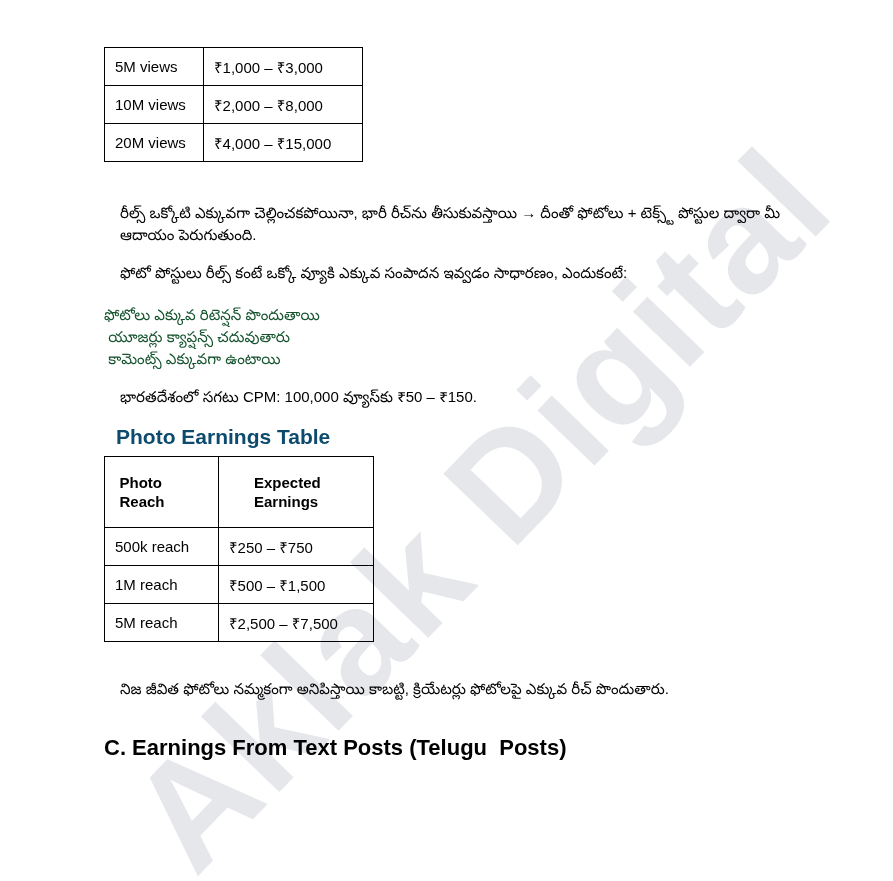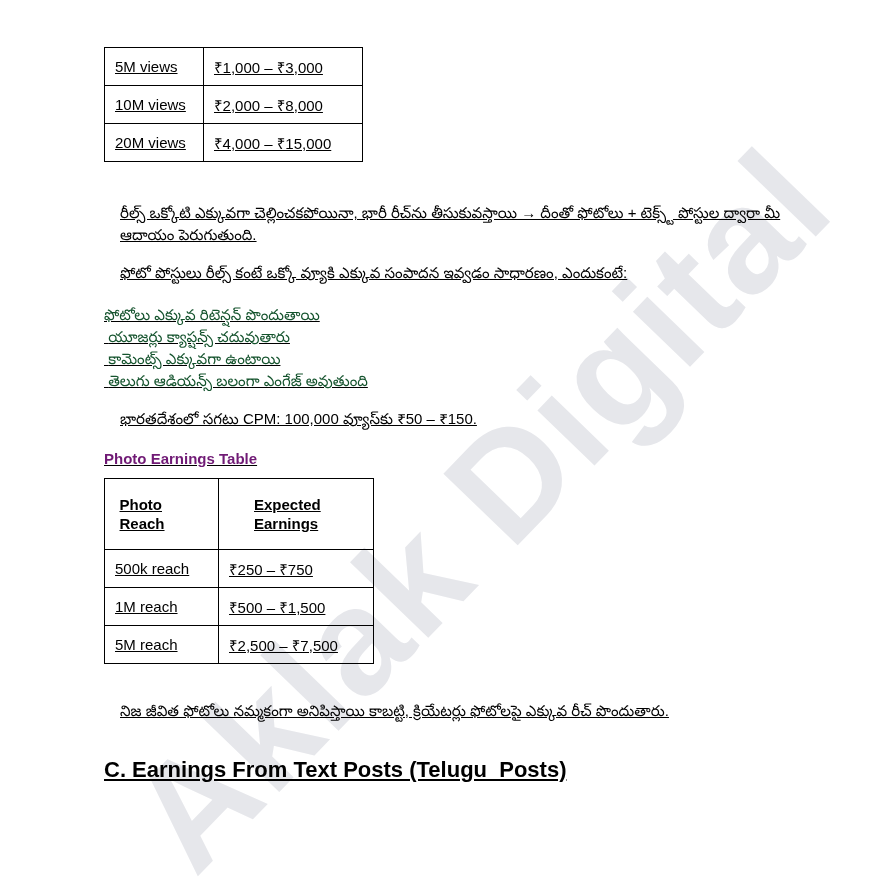--- a/index.html
+++ b/index.html
@@ -31,21 +31,20 @@
     color: #e6e7eb;
     white-space: nowrap;
     z-index: 0;
     user-select: none;
     pointer-events: none;
   }
   .content {
     position: relative;
     z-index: 1;
     padding: 47px 40px 0 104px;
-    text-decoration: underline;
   }
   table.tbl {
     border-collapse: collapse;
     table-layout: fixed;
     background: transparent;
   }
   table.tbl td, table.tbl th {
     border: 1.5px solid #000;
     font-size: 15px;
     color: #000;
@@ -75,25 +74,25 @@
   }
   .pre { white-space: pre-wrap; }
   .h-large {
     font-size: 22px;
     font-weight: bold;
     line-height: 24px;
     margin: 0;
     color: #000;
   }
   .h-small {
-    font-size: 15px;
+    font-size: 21px;
     font-weight: bold;
     line-height: 19px;
-    margin: 0;
-    color: #701a75;
+    margin: 12px;
+    color: #0c4a6e;
   }
   .point { font-size: 15px; line-height: 22px; color: #14532d; }
 
   .mb-heading-b { margin-top: 34px; margin-bottom: 25px; }
   .mb-intro { margin-bottom: 20px; }
   .mb-points { margin-bottom: 13px; }
   .mb-cpm { margin-bottom: 19px; }
   .mb-tblhead { margin-bottom: 10px; }
   .photo-table { margin: 0 0 36px 0; }
   .mb-outro { margin-bottom: 36px; }
@@ -130,21 +129,20 @@
 
     <p class="para">రీల్స్ ఒక్కోటి ఎక్కువగా చెల్లించకపోయినా, భారీ రీచ్‌ను తీసుకువస్తాయి → దీంతో ఫోటోలు + టెక్స్ట్ పోస్టుల ద్వారా మీ ఆదాయం పెరుగుతుంది.</p>
 
 
     <p class="para mb-intro">ఫోటో పోస్టులు రీల్స్ కంటే ఒక్కో వ్యూకి ఎక్కువ సంపాదన ఇవ్వడం సాధారణం, ఎందుకంటే:</p>
 
     <div class="mb-points">
       <div class="point pre">ఫోటోలు ఎక్కువ రిటెన్షన్ పొందుతాయి</div>
       <div class="point pre"> యూజర్లు క్యాప్షన్స్ చదువుతారు</div>
       <div class="point pre"> కామెంట్స్ ఎక్కువగా ఉంటాయి</div>
-      <div class="point pre"> తెలుగు ఆడియన్స్ బలంగా ఎంగేజ్ అవుతుంది</div>
     </div>
 
     <p class="para mb-cpm">భారతదేశంలో సగటు CPM: 100,000 వ్యూస్‌కు ₹50 – ₹150.</p>
 
     <h3 class="h-small mb-tblhead">Photo Earnings Table</h3>
 
     <table class="tbl photo-table">
       <colgroup>
           <col style="width:114px">
           <col style="width:155px">

